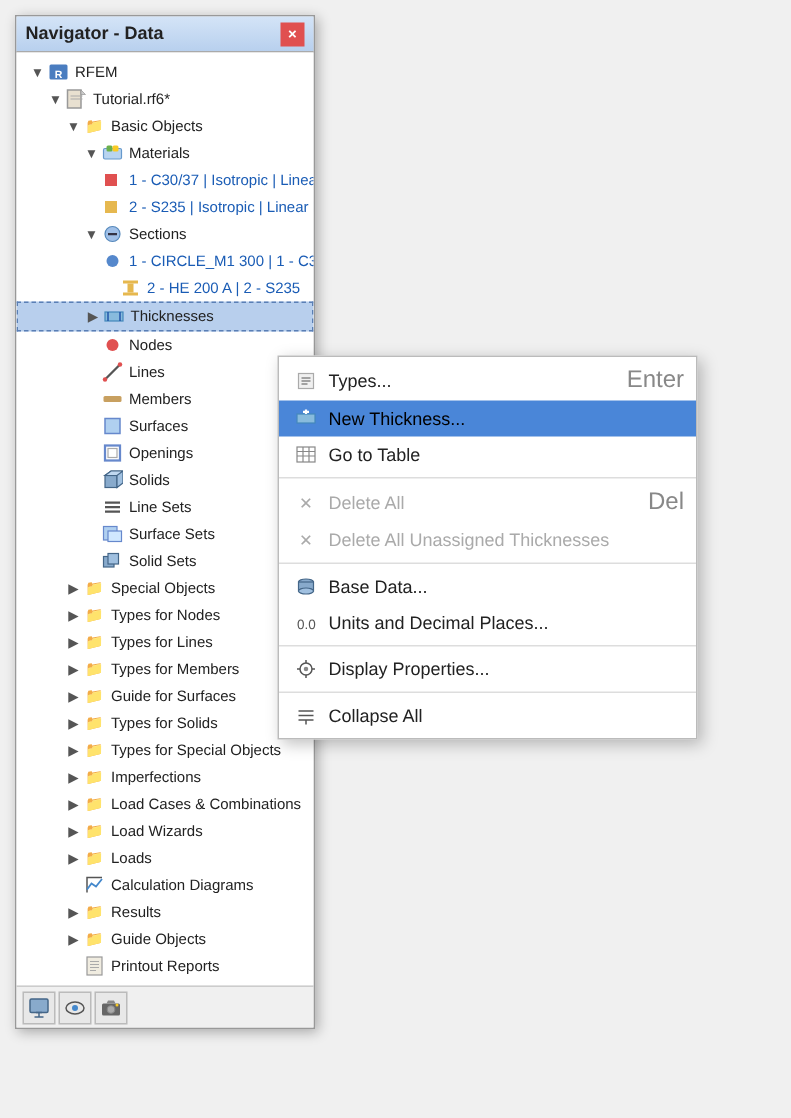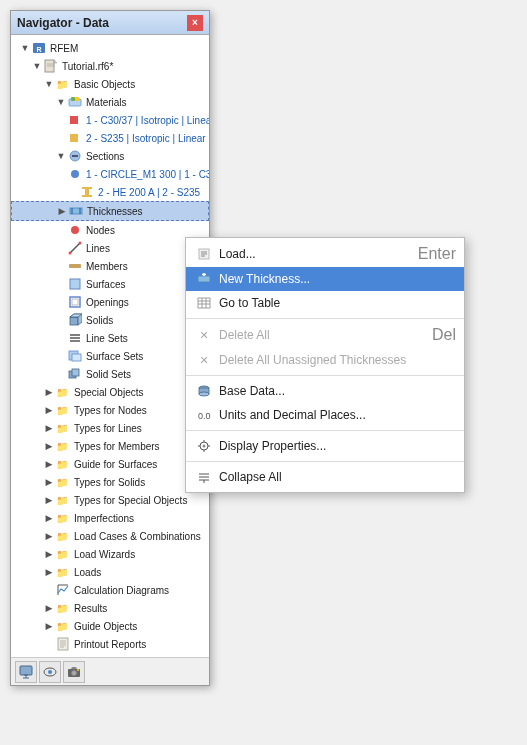--- a/index.html
+++ b/index.html
@@ -20,21 +20,20 @@
       border: 1px solid #999;
       box-shadow: 2px 2px 8px rgba(0,0,0,0.3);
       position: absolute;
       top: 10px;
       left: 10px;
     }
     .title-bar {
       background: linear-gradient(to bottom, #d4e4f7, #b8d0ee);
       padding: 4px 6px;
       display: flex;
-      align-items: center;
       justify-content: space-between;
       border-bottom: 1px solid #aaa;
       height: 24px;
     }
     .title-bar-text {
       font-size: 12px;
       font-weight: bold;
       color: #222;
     }
     .close-btn {
@@ -113,21 +112,21 @@
     .ctx-item {
       display: flex;
       align-items: center;
       padding: 4px 8px;
       cursor: pointer;
       color: #222;
       font-size: 12px;
     }
     .ctx-item.active {
       background: #4a86d8;
-      color: #ffffff;
+      color: #000000;
     }
     .ctx-item.disabled {
       color: #aaa;
       cursor: default;
     }
     .ctx-icon {
       width: 20px;
       height: 16px;
       display: inline-flex;
       align-items: center;
@@ -513,21 +512,21 @@
 
   <div class="ctx-item">
     <span class="ctx-icon">
       <svg width="14" height="14" viewBox="0 0 14 14">
         <rect x="2" y="2" width="10" height="10" fill="#f0f0f0" stroke="#aaa" stroke-width="0.8"></rect>
         <line x1="4" y1="5" x2="10" y2="5" stroke="#888" stroke-width="1"></line>
         <line x1="4" y1="7" x2="10" y2="7" stroke="#888" stroke-width="1"></line>
         <line x1="4" y1="9" x2="8" y2="9" stroke="#888" stroke-width="1"></line>
       </svg>
     </span>
-    <span>Load...</span>
+    <span>Types...</span>
     <span class="ctx-shortcut">Enter</span>
   </div>
 
   <div class="ctx-item active">
     <span class="ctx-icon">
       <svg width="14" height="14" viewBox="0 0 14 14">
         <rect x="1" y="4" width="12" height="6" fill="#88bbdd" stroke="#4488bb" stroke-width="0.8"></rect>
         <line x1="7" y1="1" x2="7" y2="4" stroke="white" stroke-width="1.5"></line>
         <line x1="5" y1="2.5" x2="9" y2="2.5" stroke="white" stroke-width="1.5"></line>
       </svg>

